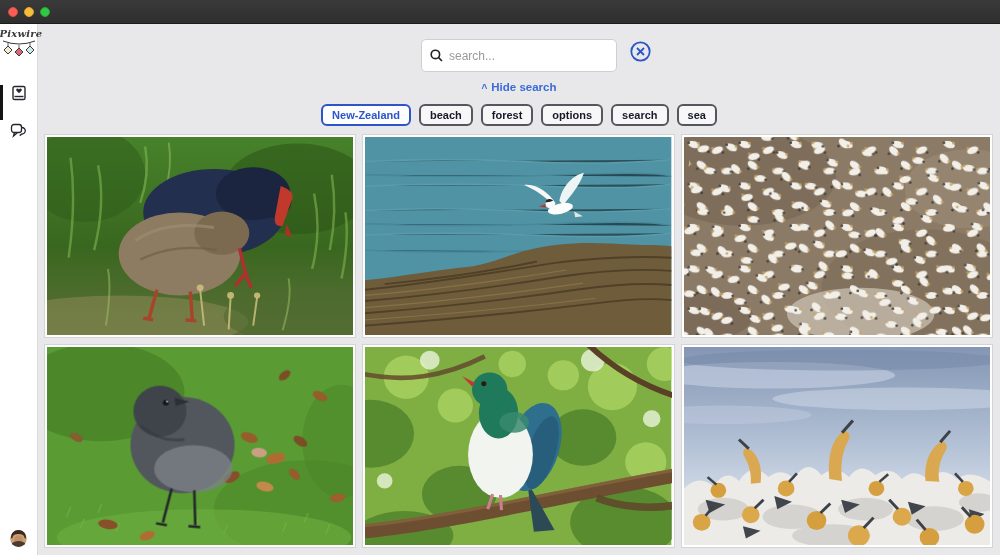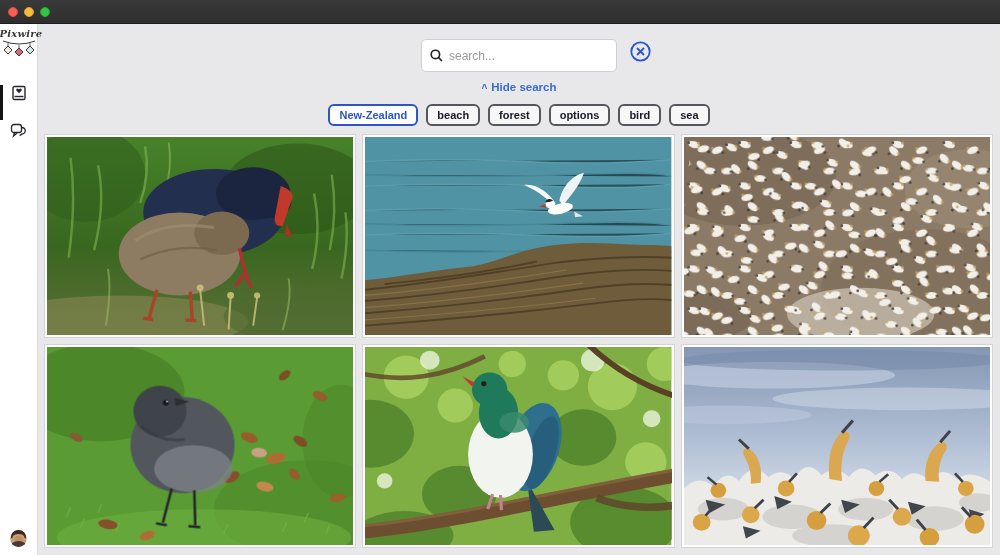--- a/index.html
+++ b/index.html
@@ -118,21 +118,21 @@
       <div class="hide-options">
         <span class="caret">^</span>
         <span>Hide search</span>
       </div>
 
       <div class="chips">
         <button class="chip active">New-Zealand</button>
         <button class="chip">beach</button>
         <button class="chip">forest</button>
         <button class="chip">options</button>
-        <button class="chip">bird</button>
+        <button class="chip">search</button>
         <button class="chip">sea</button>
       </div>
 
       <div class="gallery">
 
         <div class="photo" aria-label="Takahe adult and brown juvenile foraging in green grass">
           <svg viewBox="0 0 312 210" preserveAspectRatio="none">
             <defs>
               <linearGradient id="p1g" x1="0" y1="0" x2="0" y2="1">
                 <stop offset="0" stop-color="#47822a"></stop>

